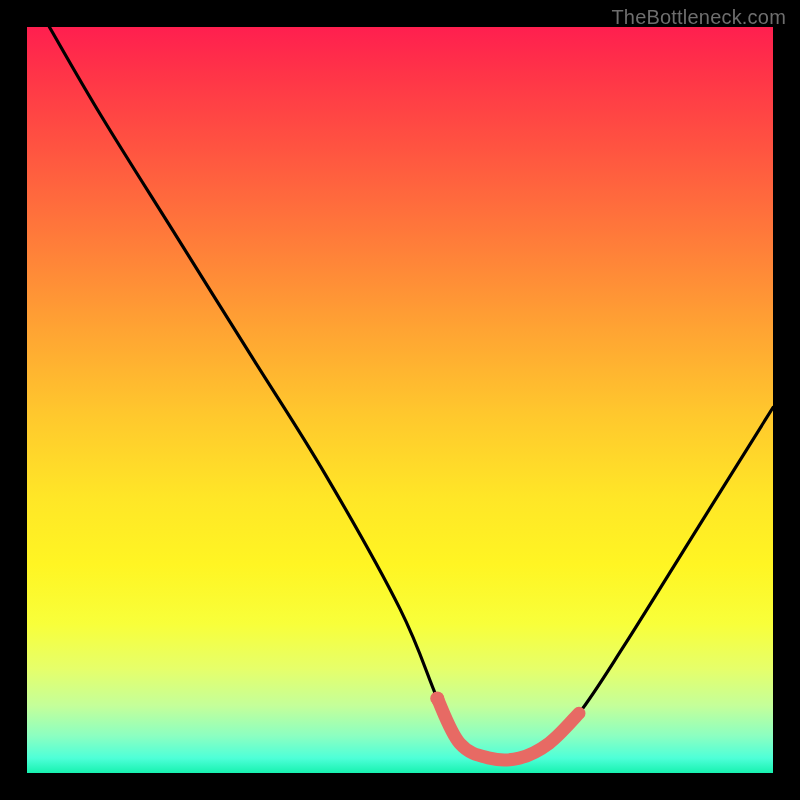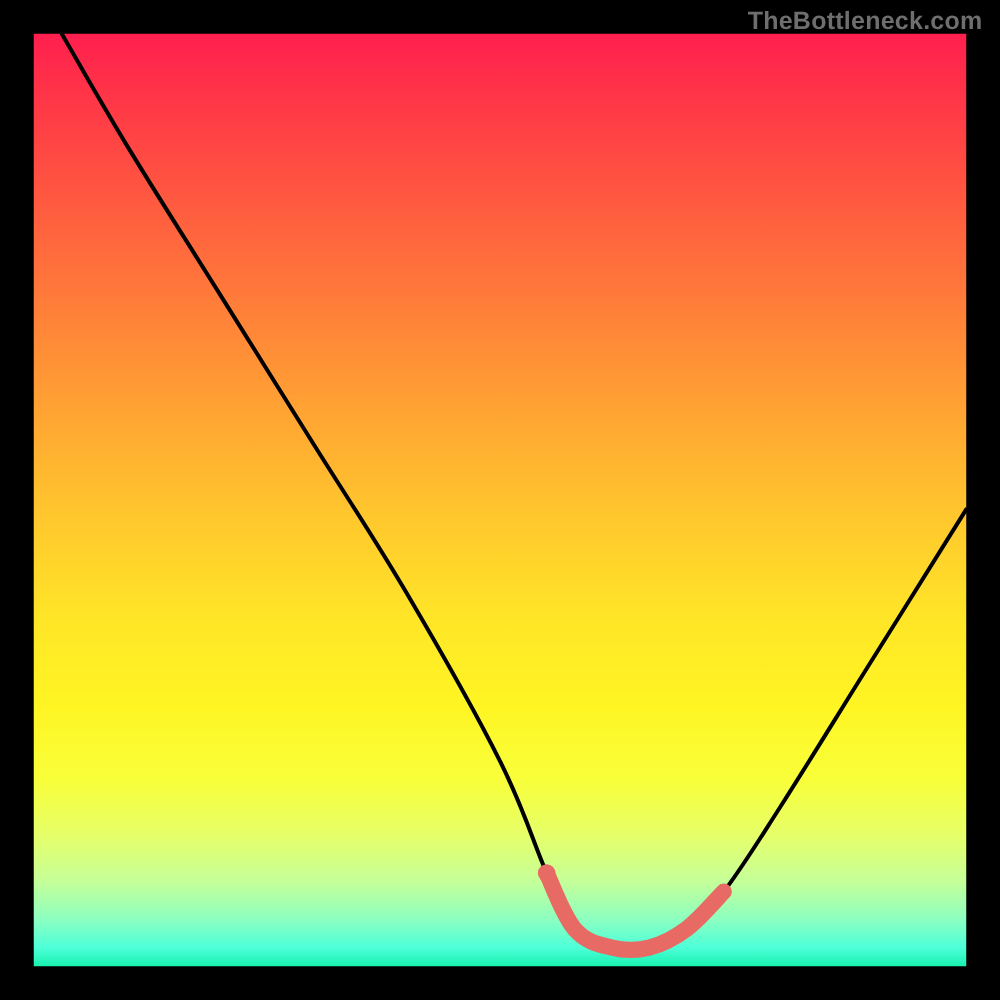--- a/index.html
+++ b/index.html
@@ -41,21 +41,21 @@
       #4effd8 98%,
       #17f2b0 100%
     );
   }
   .watermark {
     position: absolute;
     top: 6px;
     right: 14px;
     color: #6e6e6e;
     font-size: 20px;
-    font-weight: 700;
+    font-weight: 400;
     letter-spacing: 0.2px;
   }
   svg.curve {
     position: absolute;
     left: 27px;
     top: 27px;
     width: 746px;
     height: 746px;
     overflow: visible;
   }

